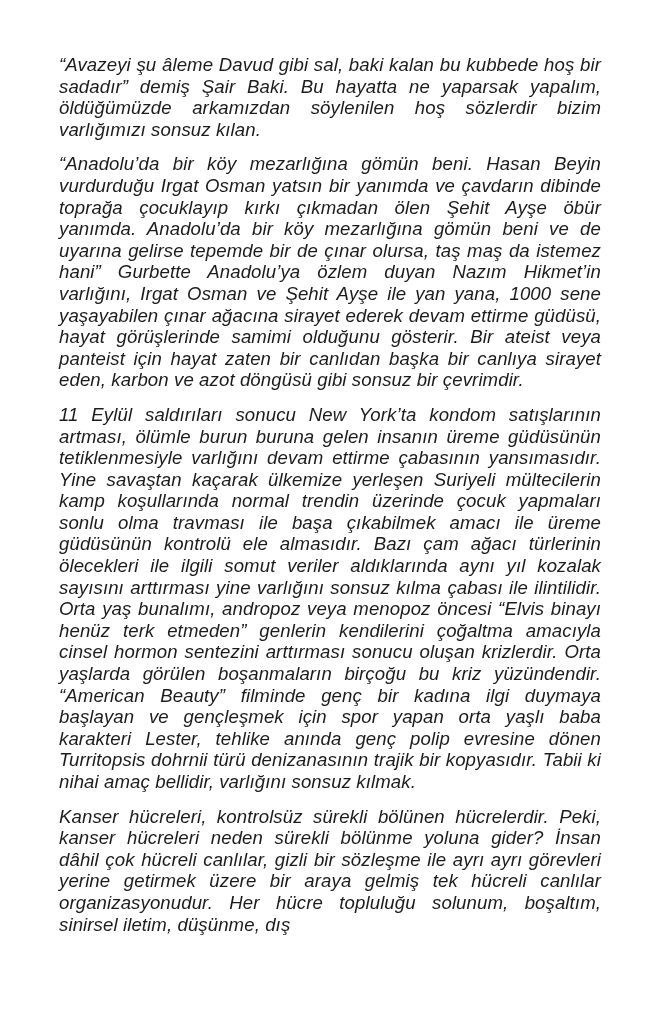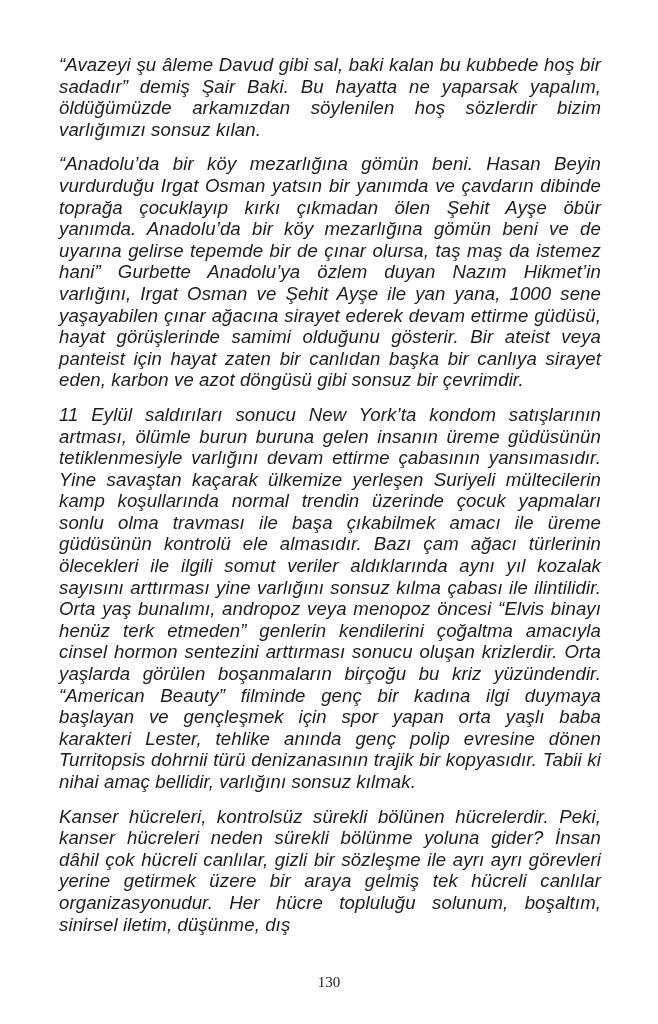--- a/index.html
+++ b/index.html
@@ -44,14 +44,13 @@
 </head>
 <body>
 
 <div class="page">
   <div class="text-block">
     <p>“Avazeyi şu âleme Davud gibi sal, baki kalan bu kubbede hoş bir sadadır” demiş Şair Baki. Bu hayatta ne yaparsak yapalım, öldüğümüzde arkamızdan söylenilen hoş sözlerdir bizim varlığımızı sonsuz kılan.</p>
     <p>“Anadolu’da bir köy mezarlığına gömün beni. Hasan Beyin vurdurduğu Irgat Osman yatsın bir yanımda ve çavdarın dibinde toprağa çocuklayıp kırkı çıkmadan ölen Şehit Ayşe öbür yanımda. Anadolu’da bir köy mezarlığına gömün beni ve de uyarına gelirse tepemde bir de çınar olursa, taş maş da istemez hani” Gurbette Anadolu’ya özlem duyan Nazım Hikmet’in varlığını, Irgat Osman ve Şehit Ayşe ile yan yana, 1000 sene yaşayabilen çınar ağacına sirayet ederek devam ettirme güdüsü, hayat görüşlerinde samimi olduğunu gösterir. Bir ateist veya panteist için hayat zaten bir canlıdan başka bir canlıya sirayet eden, karbon ve azot döngüsü gibi sonsuz bir çevrimdir.</p>
     <p>11 Eylül saldırıları sonucu New York’ta kondom satışlarının artması, ölümle burun buruna gelen insanın üreme güdüsünün tetiklenmesiyle varlığını devam ettirme çabasının yansımasıdır. Yine savaştan kaçarak ülkemize yerleşen Suriyeli mültecilerin kamp koşullarında normal trendin üzerinde çocuk yapmaları sonlu olma travması ile başa çıkabilmek amacı ile üreme güdüsünün kontrolü ele almasıdır. Bazı çam ağacı türlerinin ölecekleri ile ilgili somut veriler aldıklarında aynı yıl kozalak sayısını arttırması yine varlığını sonsuz kılma çabası ile ilintilidir. Orta yaş bunalımı, andropoz veya menopoz öncesi “Elvis binayı henüz terk etmeden” genlerin kendilerini çoğaltma amacıyla cinsel hormon sentezini arttırması sonucu oluşan krizlerdir. Orta yaşlarda görülen boşanmaların birçoğu bu kriz yüzündendir. “American Beauty” filminde genç bir kadına ilgi duymaya başlayan ve gençleşmek için spor yapan orta yaşlı baba karakteri Lester, tehlike anında genç polip evresine dönen Turritopsis dohrnii türü denizanasının trajik bir kopyasıdır. Tabii ki nihai amaç bellidir, varlığını sonsuz kılmak.</p>
     <p>Kanser hücreleri, kontrolsüz sürekli bölünen hücrelerdir. Peki, kanser hücreleri neden sürekli bölünme yoluna gider? İnsan dâhil çok hücreli canlılar, gizli bir sözleşme ile ayrı ayrı görevleri yerine getirmek üzere bir araya gelmiş tek hücreli canlılar organizasyonudur. Her hücre topluluğu solunum, boşaltım, sinirsel iletim, düşünme, dış</p>
   </div>
-  <div class="page-number">130</div>
 </div>
 
 </body></html>

